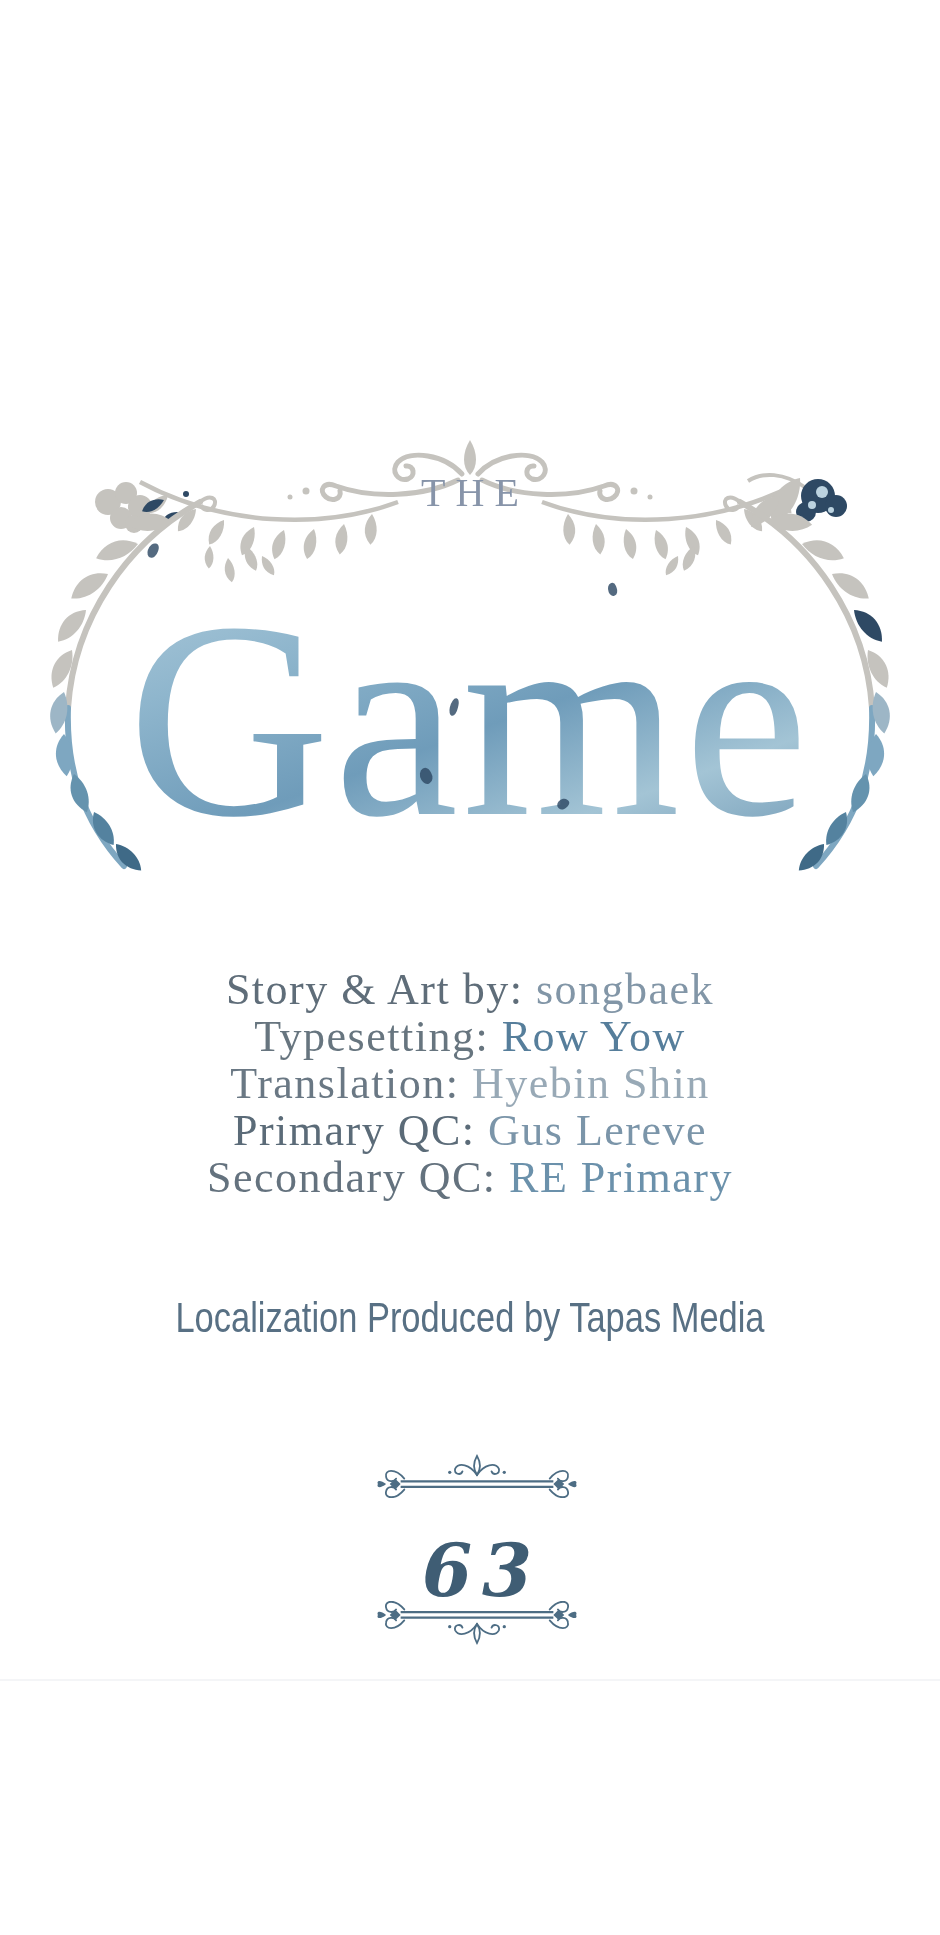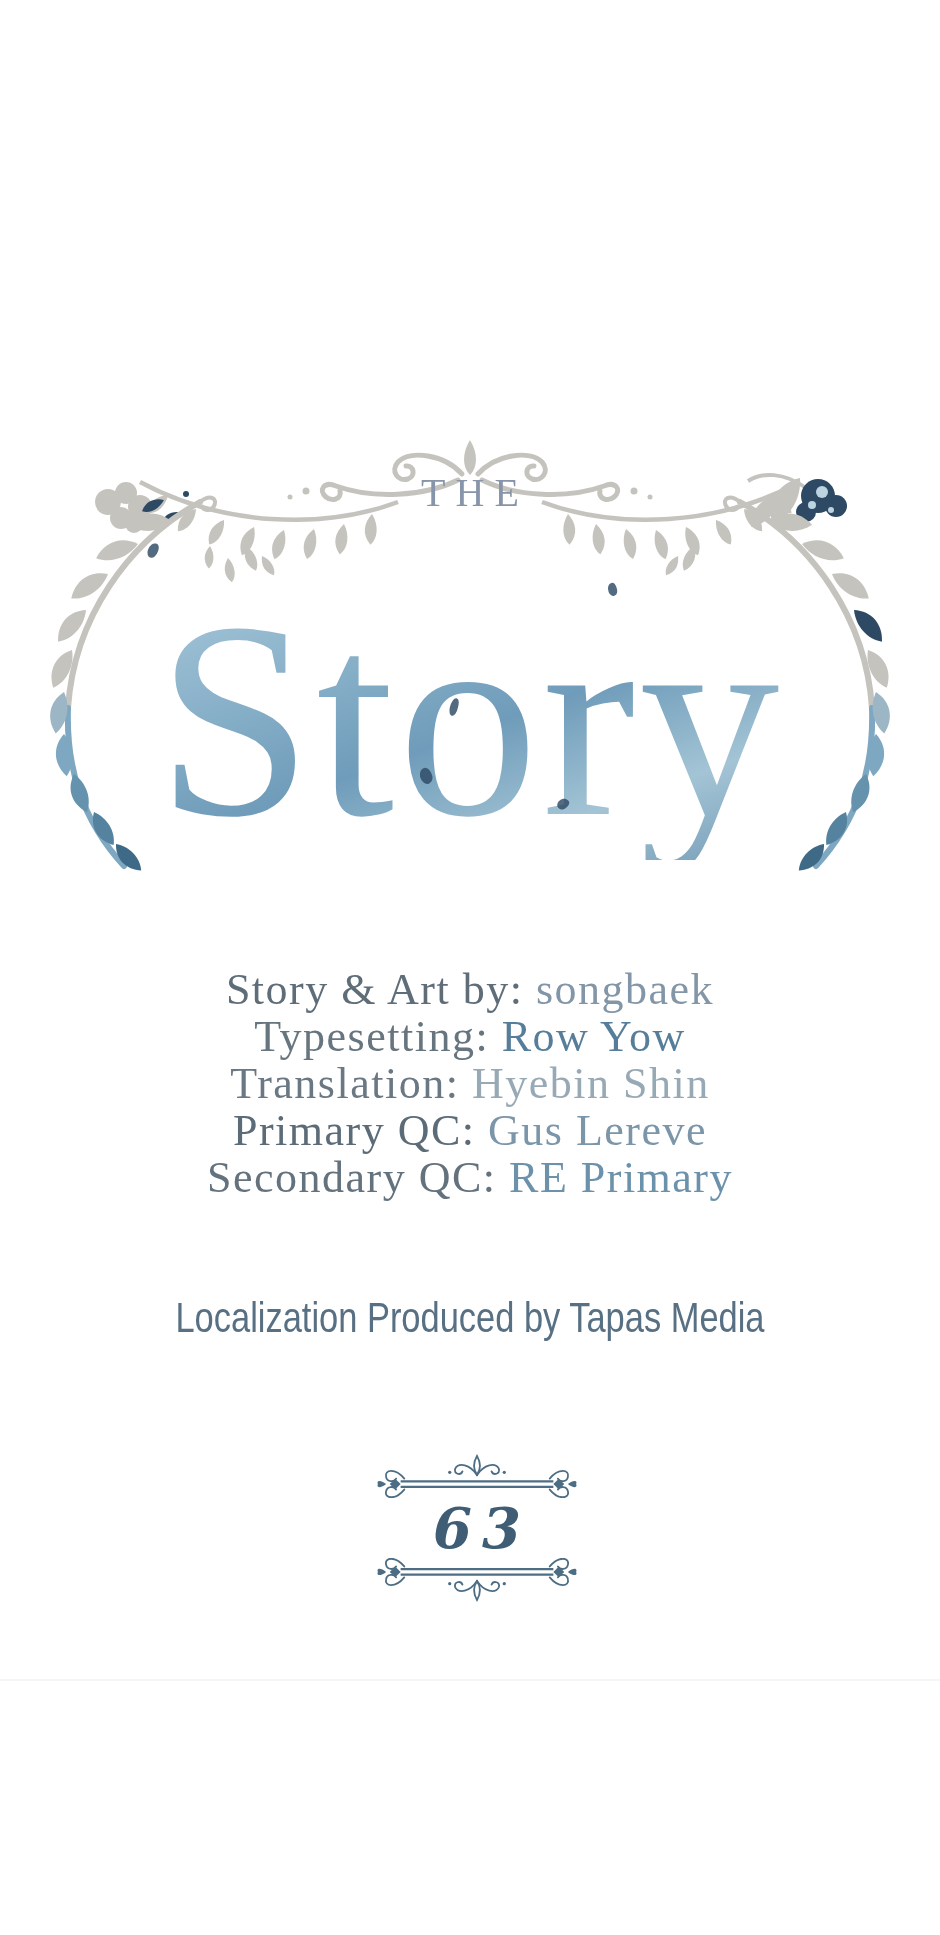--- a/index.html
+++ b/index.html
@@ -83,22 +83,22 @@
   
   .chapter{
     position:absolute;top:1452px;left:calc(50% - 103px);width:220px;
     display:flex;flex-direction:column;align-items:center;
   }
   .divider{width:200px;height:46px;}
   .divider.bottom{transform:scaleY(-1);}
   .chapter-number{
     height:60px;line-height:60px;
     font-family:"DejaVu Serif","Liberation Serif",serif;
-    font-style:italic;font-weight:bold;font-size:56px;letter-spacing:10px;
-    color:var(--c-chapter_blue);text-indent:10px;
+    font-style:italic;font-weight:bold;font-size:72px;letter-spacing:10px;
+    color:var(--c-chapter_blue);text-indent:10px;margin-top:43px;
   }
   .section-divider{
     position:absolute;left:0;top:1679px;width:100%;height:2px;
     background:var(--c-section_line);
   }
 </style>
 </head>
 <body>
 
 <div class="page">
@@ -207,21 +207,21 @@
     <use href="#leafL" fill="#2e4964" transform="translate(78 142) rotate(-190) scale(1.1)"></use>
     <use href="#leafL" class="fl-gray" transform="translate(64 182) rotate(-205) scale(1.1)"></use>
     <use href="#leafL" fill="#9db6c6" transform="translate(56 224) rotate(-220) scale(1.1)"></use>
     <use href="#leafL" fill="#7ea7c1" transform="translate(56 266) rotate(-235) scale(1.1)"></use>
     <use href="#leafL" fill="#6593ae" transform="translate(66 306) rotate(-250) scale(1.05)"></use>
     <use href="#leafL" fill="#54829f" transform="translate(86 344) rotate(-262) scale(1.0)"></use>
     <use href="#leafL" fill="#3f6a87" transform="translate(108 376) rotate(-275) scale(0.95)"></use>
   </svg>
 
   <div class="kicker">THE</div>
-  <h1 class="title-line game">Story</h1>
+  <h1 class="title-line game">Game</h1>
 
   <div class="blotch" style="left:148px;top:543px;width:10px;height:15px;transform:rotate(18deg);"></div>
   <div class="blotch" style="left:608px;top:583px;width:9px;height:13px;transform:rotate(-22deg);"></div>
   <div class="blotch" style="left:450px;top:698px;width:8px;height:18px;transform:rotate(12deg);"></div>
   <div class="blotch" style="left:420px;top:768px;width:12px;height:16px;transform:rotate(-30deg);"></div>
   <div class="blotch" style="left:558px;top:798px;width:10px;height:12px;transform:rotate(40deg);"></div>
 
 
   <section class="credits">
     <div class="credit-line"><span style="color: rgb(95, 109, 121);">Story &amp; Art by:</span> <span style="color: rgb(130, 150, 167);">songbaek</span></div>

